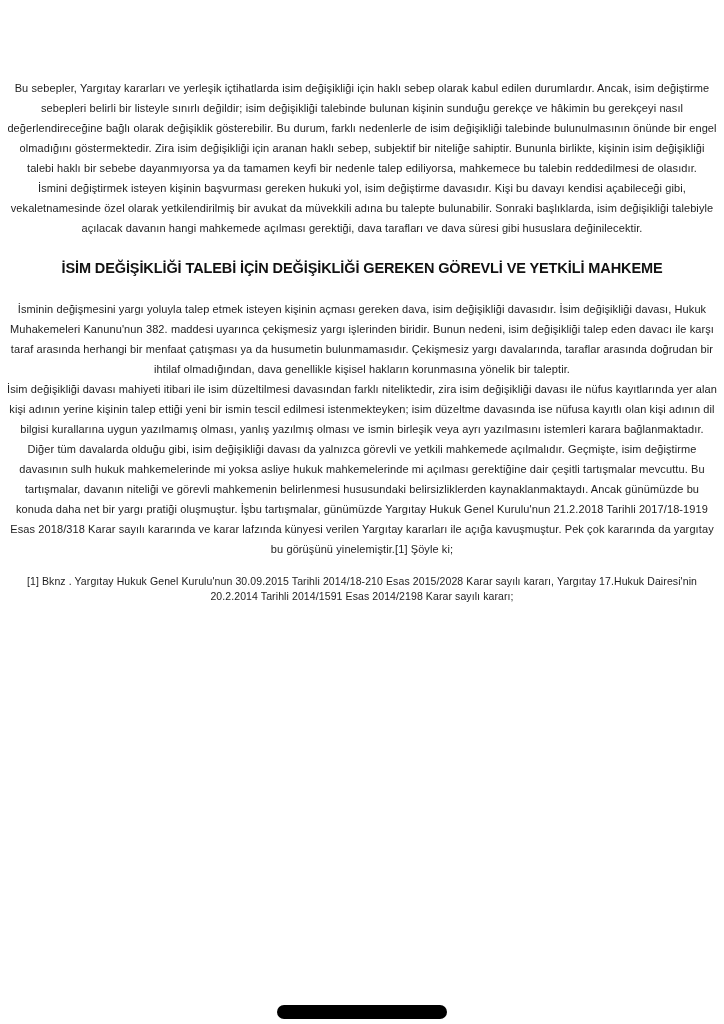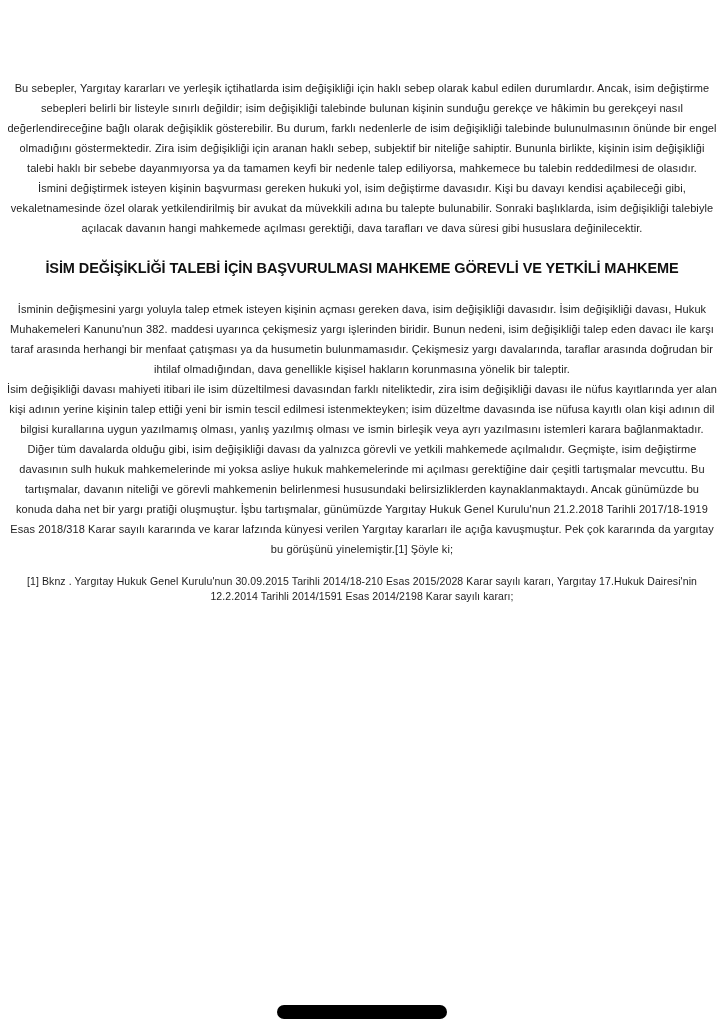--- a/index.html
+++ b/index.html
@@ -56,26 +56,26 @@
 </head>
 <body>
 
 <div class="page">
   <div class="content">
 
     <p class="body">Bu sebepler, Yargıtay kararları ve yerleşik içtihatlarda isim değişikliği için haklı sebep olarak kabul edilen durumlardır. Ancak, isim değiştirme sebepleri belirli bir listeyle sınırlı değildir; isim değişikliği talebinde bulunan kişinin sunduğu gerekçe ve hâkimin bu gerekçeyi nasıl değerlendireceğine bağlı olarak değişiklik gösterebilir. Bu durum, farklı nedenlerle de isim değişikliği talebinde bulunulmasının önünde bir engel olmadığını göstermektedir. Zira isim değişikliği için aranan haklı sebep, subjektif bir niteliğe sahiptir. Bununla birlikte, kişinin isim değişikliği talebi haklı bir sebebe dayanmıyorsa ya da tamamen keyfi bir nedenle talep ediliyorsa, mahkemece bu talebin reddedilmesi de olasıdır.</p>
 
     <p class="body">İsmini değiştirmek isteyen kişinin başvurması gereken hukuki yol, isim değiştirme davasıdır. Kişi bu davayı kendisi açabileceği gibi, vekaletnamesinde özel olarak yetkilendirilmiş bir avukat da müvekkili adına bu talepte bulunabilir. Sonraki başlıklarda, isim değişikliği talebiyle açılacak davanın hangi mahkemede açılması gerektiği, dava tarafları ve dava süresi gibi hususlara değinilecektir.</p>
 
-    <h2 class="heading">İSİM DEĞİŞİKLİĞİ TALEBİ İÇİN BAŞVURULMASI MAHKEME GÖREVLİ VE YETKİLİ MAHKEME</h2>
+    <h2 class="heading">İSİM DEĞİŞİKLİĞİ TALEBİ İÇİN DEĞİŞİKLİĞİ GEREKEN GÖREVLİ VE YETKİLİ MAHKEME</h2>
 
     <p class="body">İsminin değişmesini yargı yoluyla talep etmek isteyen kişinin açması gereken dava, isim değişikliği davasıdır. İsim değişikliği davası, Hukuk Muhakemeleri Kanunu'nun 382. maddesi uyarınca çekişmesiz yargı işlerinden biridir. Bunun nedeni, isim değişikliği talep eden davacı ile karşı taraf arasında herhangi bir menfaat çatışması ya da husumetin bulunmamasıdır. Çekişmesiz yargı davalarında, taraflar arasında doğrudan bir ihtilaf olmadığından, dava genellikle kişisel hakların korunmasına yönelik bir taleptir.</p>
 
     <p class="body">İsim değişikliği davası mahiyeti itibari ile isim düzeltilmesi davasından farklı niteliktedir, zira isim değişikliği davası ile nüfus kayıtlarında yer alan kişi adının yerine kişinin talep ettiği yeni bir ismin tescil edilmesi istenmekteyken; isim düzeltme davasında ise nüfusa kayıtlı olan kişi adının dil bilgisi kurallarına uygun yazılmamış olması, yanlış yazılmış olması ve ismin birleşik veya ayrı yazılmasını istemleri karara bağlanmaktadır.</p>
 
     <p class="body">Diğer tüm davalarda olduğu gibi, isim değişikliği davası da yalnızca görevli ve yetkili mahkemede açılmalıdır. Geçmişte, isim değiştirme davasının sulh hukuk mahkemelerinde mi yoksa asliye hukuk mahkemelerinde mi açılması gerektiğine dair çeşitli tartışmalar mevcuttu. Bu tartışmalar, davanın niteliği ve görevli mahkemenin belirlenmesi hususundaki belirsizliklerden kaynaklanmaktaydı. Ancak günümüzde bu konuda daha net bir yargı pratiği oluşmuştur. İşbu tartışmalar, günümüzde Yargıtay Hukuk Genel Kurulu'nun 21.2.2018 Tarihli 2017/18-1919 Esas 2018/318 Karar sayılı kararında ve karar lafzında künyesi verilen Yargıtay kararları ile açığa kavuşmuştur. Pek çok kararında da yargıtay bu görüşünü yinelemiştir.[1] Şöyle ki;</p>
 
-    <p class="footnote">[1] Bknz . Yargıtay Hukuk Genel Kurulu'nun 30.09.2015 Tarihli 2014/18-210 Esas 2015/2028 Karar sayılı kararı, Yargıtay 17.Hukuk Dairesi'nin 12.2.2014 Tarihli 2014/1591 Esas 2014/2198 Karar sayılı kararı;</p>
+    <p class="footnote">[1] Bknz . Yargıtay Hukuk Genel Kurulu'nun 30.09.2015 Tarihli 2014/18-210 Esas 2015/2028 Karar sayılı kararı, Yargıtay 17.Hukuk Dairesi'nin 20.2.2014 Tarihli 2014/1591 Esas 2014/2198 Karar sayılı kararı;</p>
 
   </div>
 
   <div class="home-indicator"></div>
 </div>
 
 </body></html>

